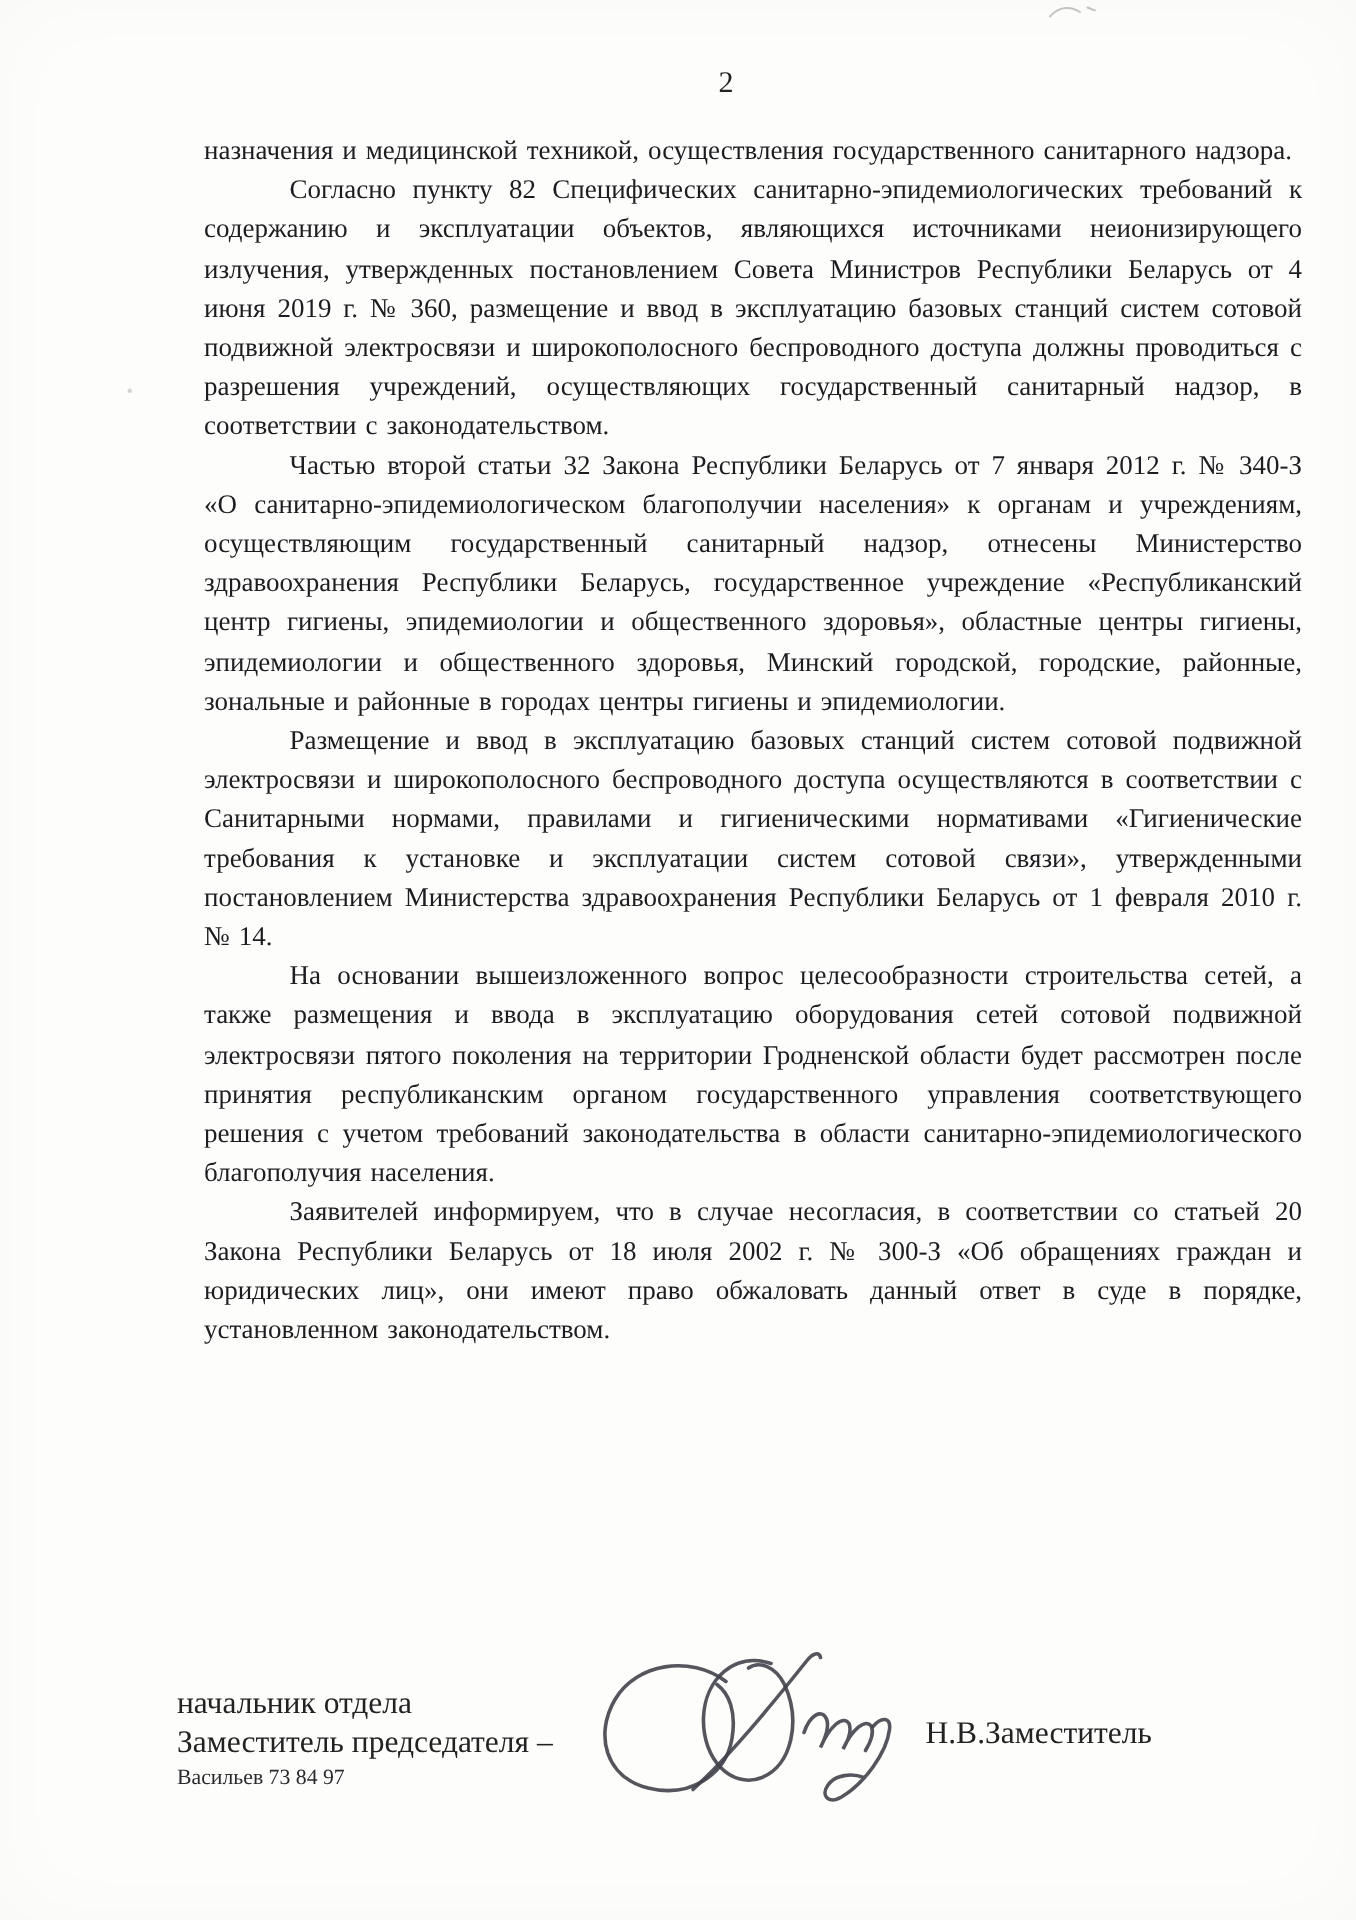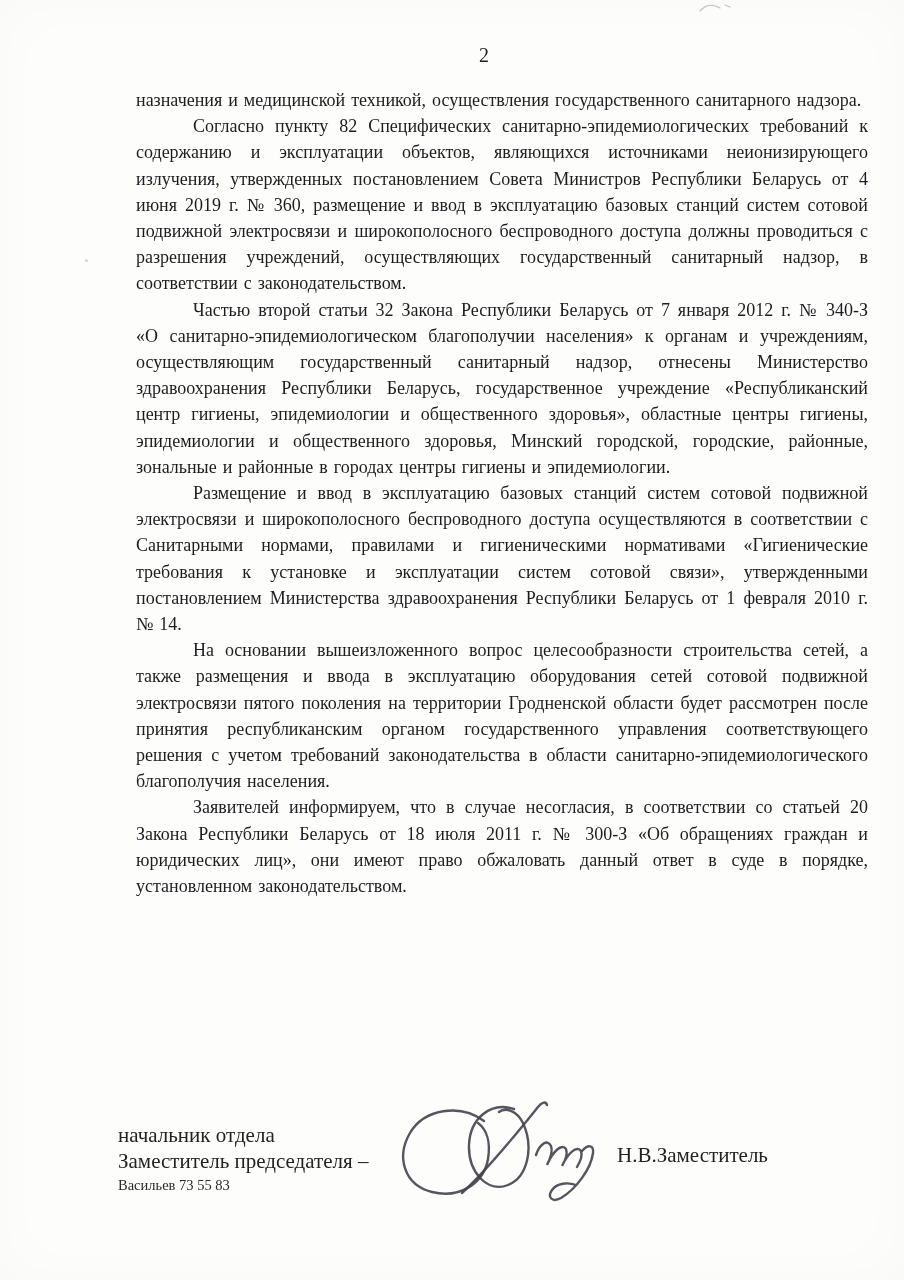--- a/index.html
+++ b/index.html
@@ -102,27 +102,27 @@
 <div class="page">
 
   <div class="page-number">2</div>
 
   <div class="body-text">
     <p class="first">назначения и медицинской техникой, осуществления государственного санитарного надзора.</p>
     <p>Согласно пункту 82 Специфических санитарно-эпидемиологических требований к содержанию и эксплуатации объектов, являющихся источниками неионизирующего излучения, утвержденных постановлением Совета Министров Республики Беларусь от 4 июня 2019 г. № 360, размещение и ввод в эксплуатацию базовых станций систем сотовой подвижной электросвязи и широкополосного беспроводного доступа должны проводиться с разрешения учреждений, осуществляющих государственный санитарный надзор, в соответствии с законодательством.</p>
     <p>Частью второй статьи 32 Закона Республики Беларусь от 7 января 2012 г. № 340-З «О санитарно-эпидемиологическом благополучии населения» к органам и учреждениям, осуществляющим государственный санитарный надзор, отнесены Министерство здравоохранения Республики Беларусь, государственное учреждение «Республиканский центр гигиены, эпидемиологии и общественного здоровья», областные центры гигиены, эпидемиологии и общественного здоровья, Минский городской, городские, районные, зональные и районные в городах центры гигиены и эпидемиологии.</p>
     <p>Размещение и ввод в эксплуатацию базовых станций систем сотовой подвижной электросвязи и широкополосного беспроводного доступа осуществляются в соответствии с Санитарными нормами, правилами и гигиеническими нормативами «Гигиенические требования к установке и эксплуатации систем сотовой связи», утвержденными постановлением Министерства здравоохранения Республики Беларусь от 1 февраля 2010 г. № 14.</p>
     <p>На основании вышеизложенного вопрос целесообразности строительства сетей, а также размещения и ввода в эксплуатацию оборудования сетей сотовой подвижной электросвязи пятого поколения на территории Гродненской области будет рассмотрен после принятия республиканским органом государственного управления соответствующего решения с учетом требований законодательства в области санитарно-эпидемиологического благополучия населения.</p>
-    <p>Заявителей информируем, что в случае несогласия, в соответствии со статьей 20 Закона Республики Беларусь от 18 июля 2011 г. № 300-З «Об обращениях граждан и юридических лиц», они имеют право обжаловать данный ответ в суде в порядке, установленном законодательством.</p>
+    <p>Заявителей информируем, что в случае несогласия, в соответствии со статьей 20 Закона Республики Беларусь от 18 июля 2002 г. № 300-З «Об обращениях граждан и юридических лиц», они имеют право обжаловать данный ответ в суде в порядке, установленном законодательством.</p>
   </div>
 
   <div class="sig-left">
     <div>начальник отдела</div>
     <div>Заместитель председателя –</div>
-    <div class="executor">Васильев 73 55 83</div>
+    <div class="executor">Васильев 73 84 97</div>
   </div>
 
   <svg class="signature-svg" viewBox="0 0 205 108" xmlns="http://www.w3.org/2000/svg">
     <path d="M 88,24 C 64,6 28,12 14,36 C 0,60 8,88 36,95 C 64,102 88,86 92,62 C 95,44 90,32 82,26"></path>
     <path d="M 118,12 C 94,4 74,22 73,48 C 72,76 92,96 112,88 C 132,80 138,50 127,26 C 121,14 110,10 103,15"></path>
     <path d="M 66,96 C 92,72 118,40 142,10 C 146,5 150,4 151,8"></path>
     <path d="M 140,58 C 144,46 152,42 155,49 C 157,54 154,62 151,68 C 157,54 166,46 170,52 C 172,57 169,64 166,69 C 172,56 181,48 185,54 C 187,59 184,65 181,70"></path>
     <path d="M 186,54 C 192,47 198,48 197,56 C 195,72 180,92 165,101 C 156,106 151,100 156,93 C 161,86 172,85 180,88"></path>
   </svg>
 

